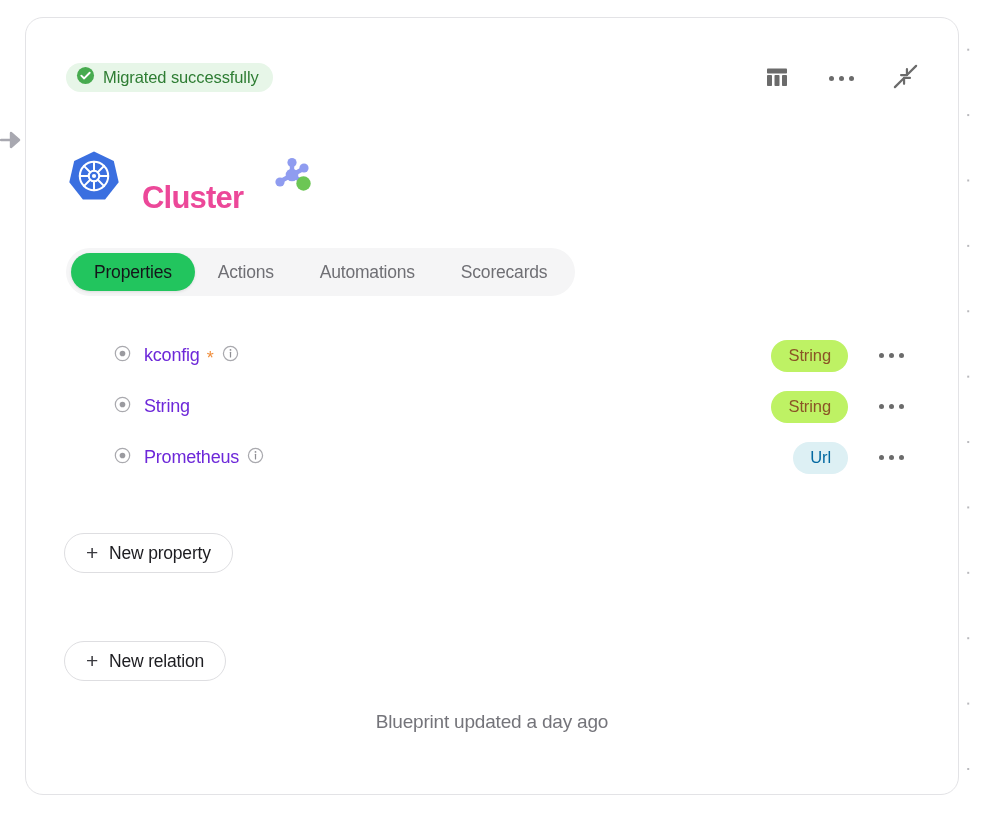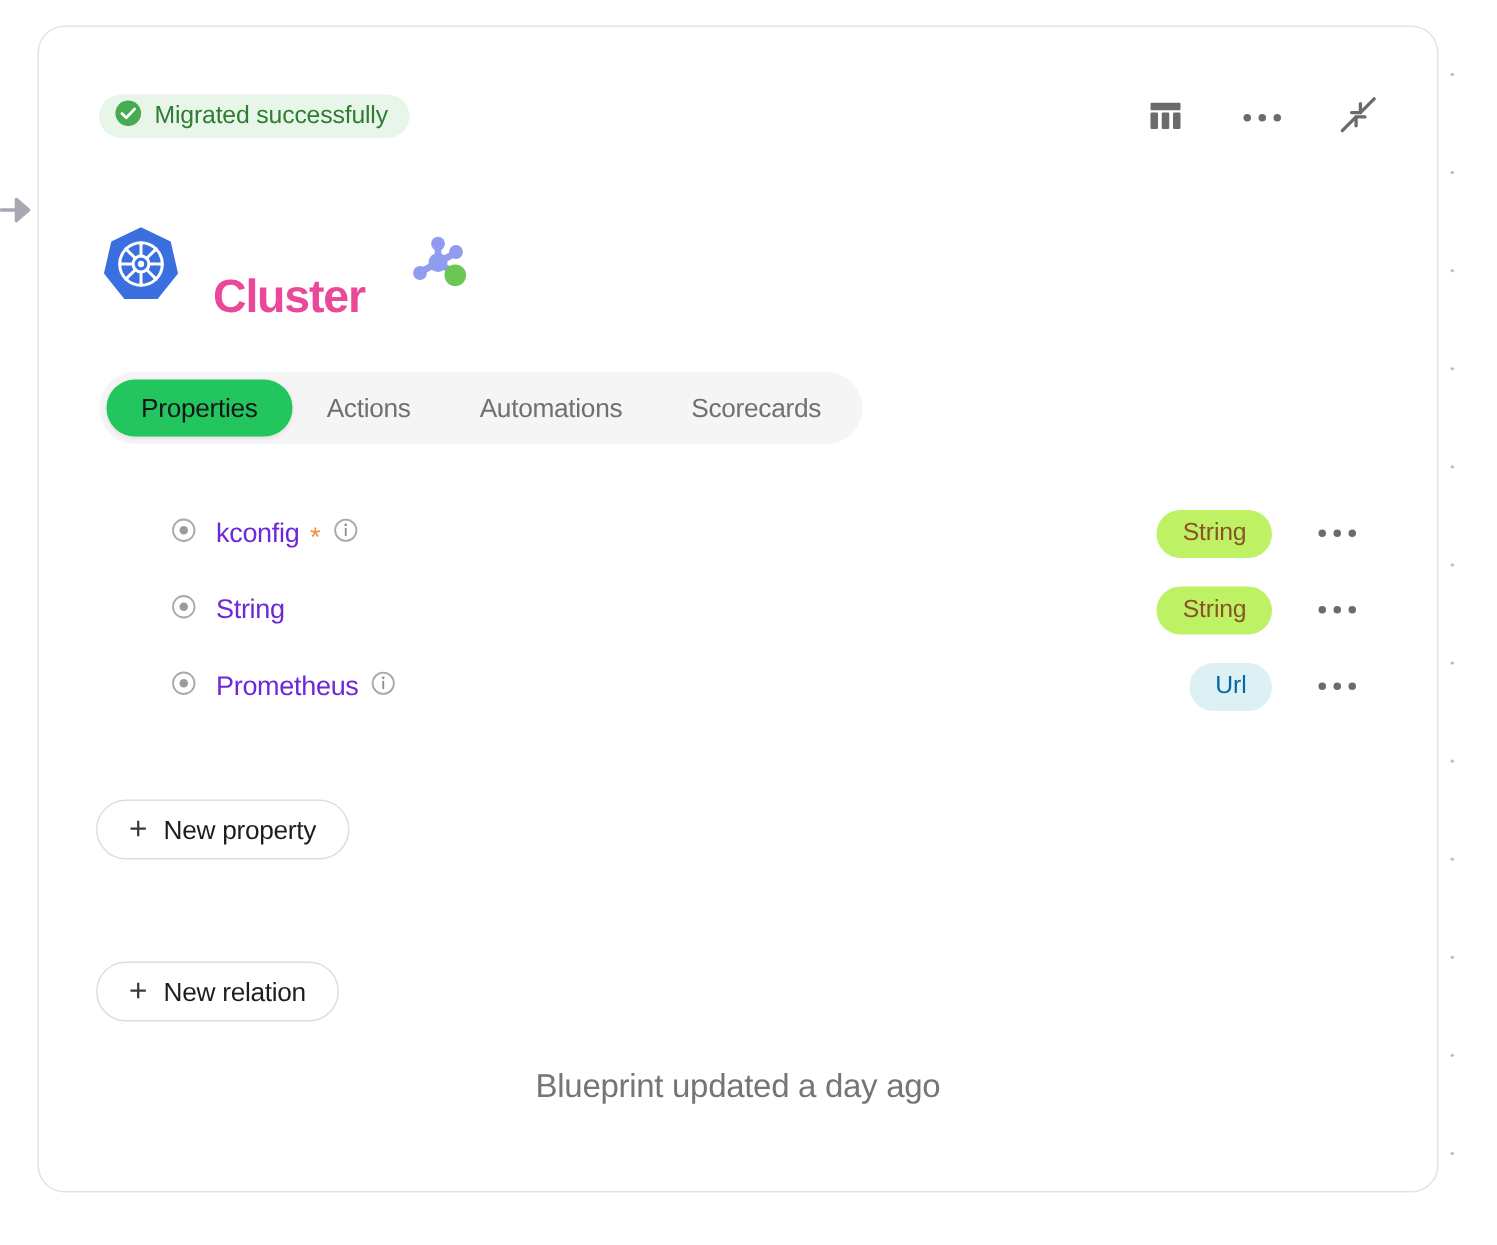--- a/index.html
+++ b/index.html
@@ -241,21 +241,21 @@
     top: -1px;
   }
 
   
   #footer-note {
     position: absolute;
     left: 0;
     top: 693px;
     width: 100%;
     text-align: center;
-    font-size: 22px;
+    font-size: 19px;
     color: #74747a;
     letter-spacing: -0.2px;
   }
 </style>
 </head>
 <body>
 
 <div id="canvas-dots"></div>
 
 <div id="pointer-arrow">

